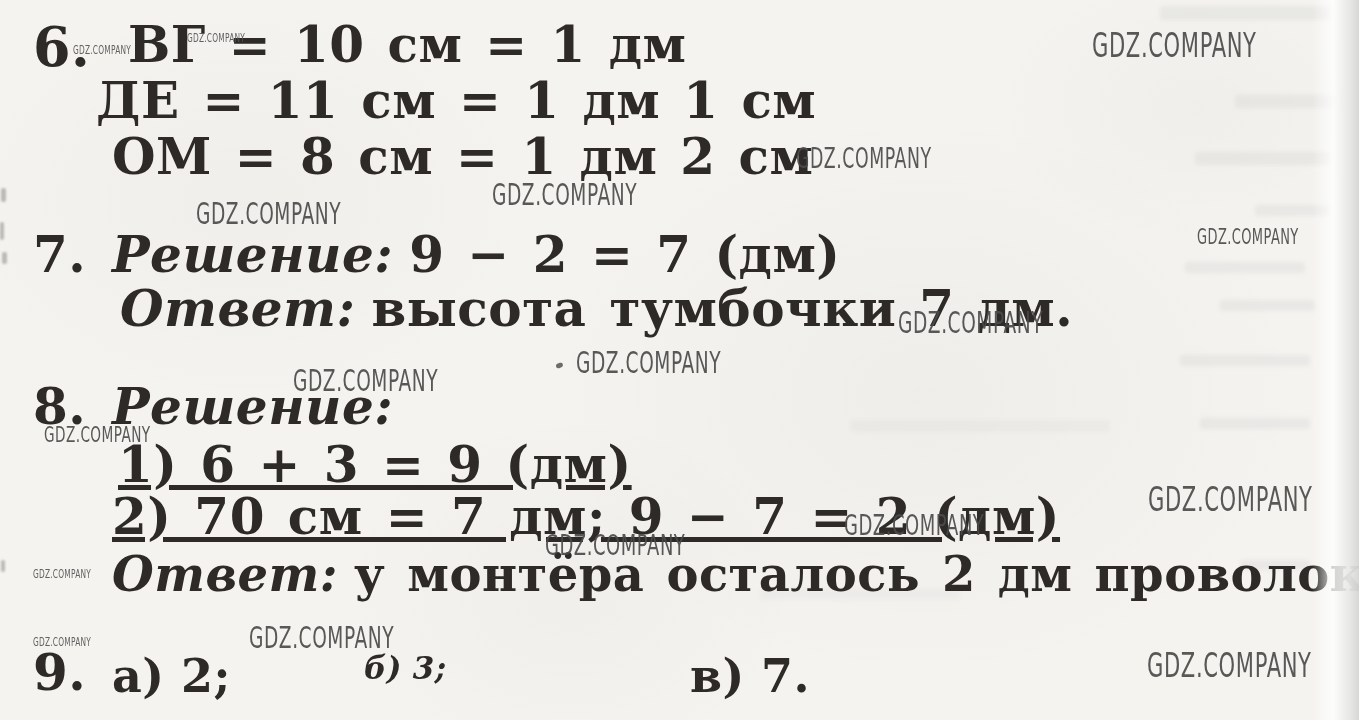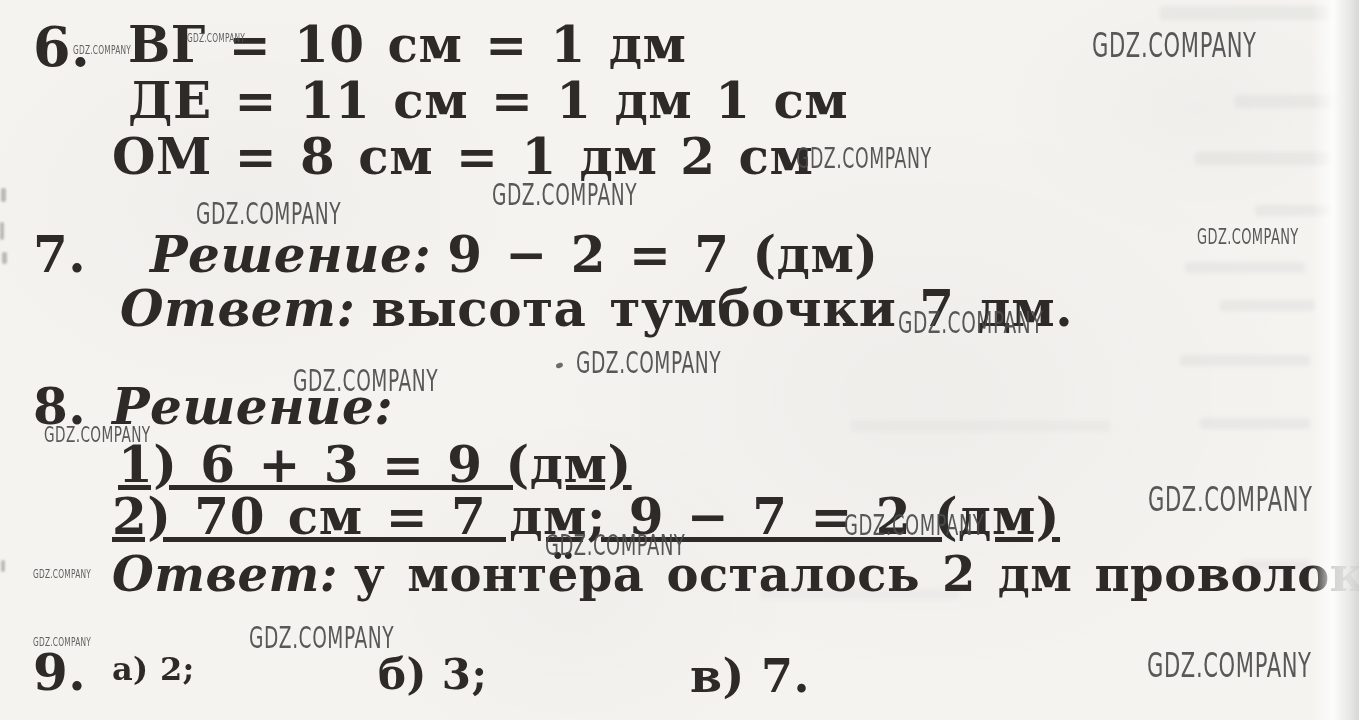--- a/index.html
+++ b/index.html
@@ -17,33 +17,33 @@
       radial-gradient(ellipse 340px 260px at 42% 82%, rgba(0,0,0,0.018), transparent 70%),
       radial-gradient(ellipse 300px 200px at 88% 15%, rgba(0,0,0,0.02), transparent 70%);
   }
   
   .line{position:absolute;white-space:nowrap;line-height:1.08;font-weight:bold;letter-spacing:0.01em;}
   .t{font-size:50px;word-spacing:0.10em;}
   .num{font-size:54px;}
   .lbl{font-style:italic;margin-right:16px;}
   .n6{left:33px;top:18px;}
   .l61{left:128px;top:18px;}
-  .l62{left:128px;top:74px;text-align:center;}
+  .l62{left:96px;top:74px;text-align:center;}
   .l63{left:112px;top:130px;}
   .n7{left:33px;top:228px;font-size:50px;}
-  .l7s{left:112px;top:228px;margin-left:38px;}
+  .l7s{left:112px;top:228px;}
   .l7a{left:120px;top:282px;}
   .n8{left:33px;top:380px;font-size:50px;}
   .l8s{left:112px;top:380px;}
   .l81{left:118px;top:438px;text-decoration:underline;}
   .l82{left:112px;top:490px;text-decoration:underline;}
   .l8a{left:112px;top:549px;font-size:48px;}
   .n9{left:33px;top:646px;font-size:50px;}
-  .l9a{left:112px;top:652px;font-size:32px;}
-  .l9b{left:378px;top:652px;font-size:42px;}
+  .l9a{left:112px;top:652px;font-size:46px;}
+  .l9b{left:364px;top:652px;font-size:31px;font-style:italic;}
   .l9v{left:690px;top:652px;font-size:46px;}
   
   .wm{
     position:absolute;white-space:nowrap;
     font-family:"DejaVu Sans","Liberation Sans",sans-serif;
     font-weight:normal;color:#4b4b4b;opacity:0.92;
     transform:scaleX(0.62);transform-origin:0 0;
     letter-spacing:0.03em;line-height:1;
   }
   .wm-tiny{font-size:12px;color:#555;}

